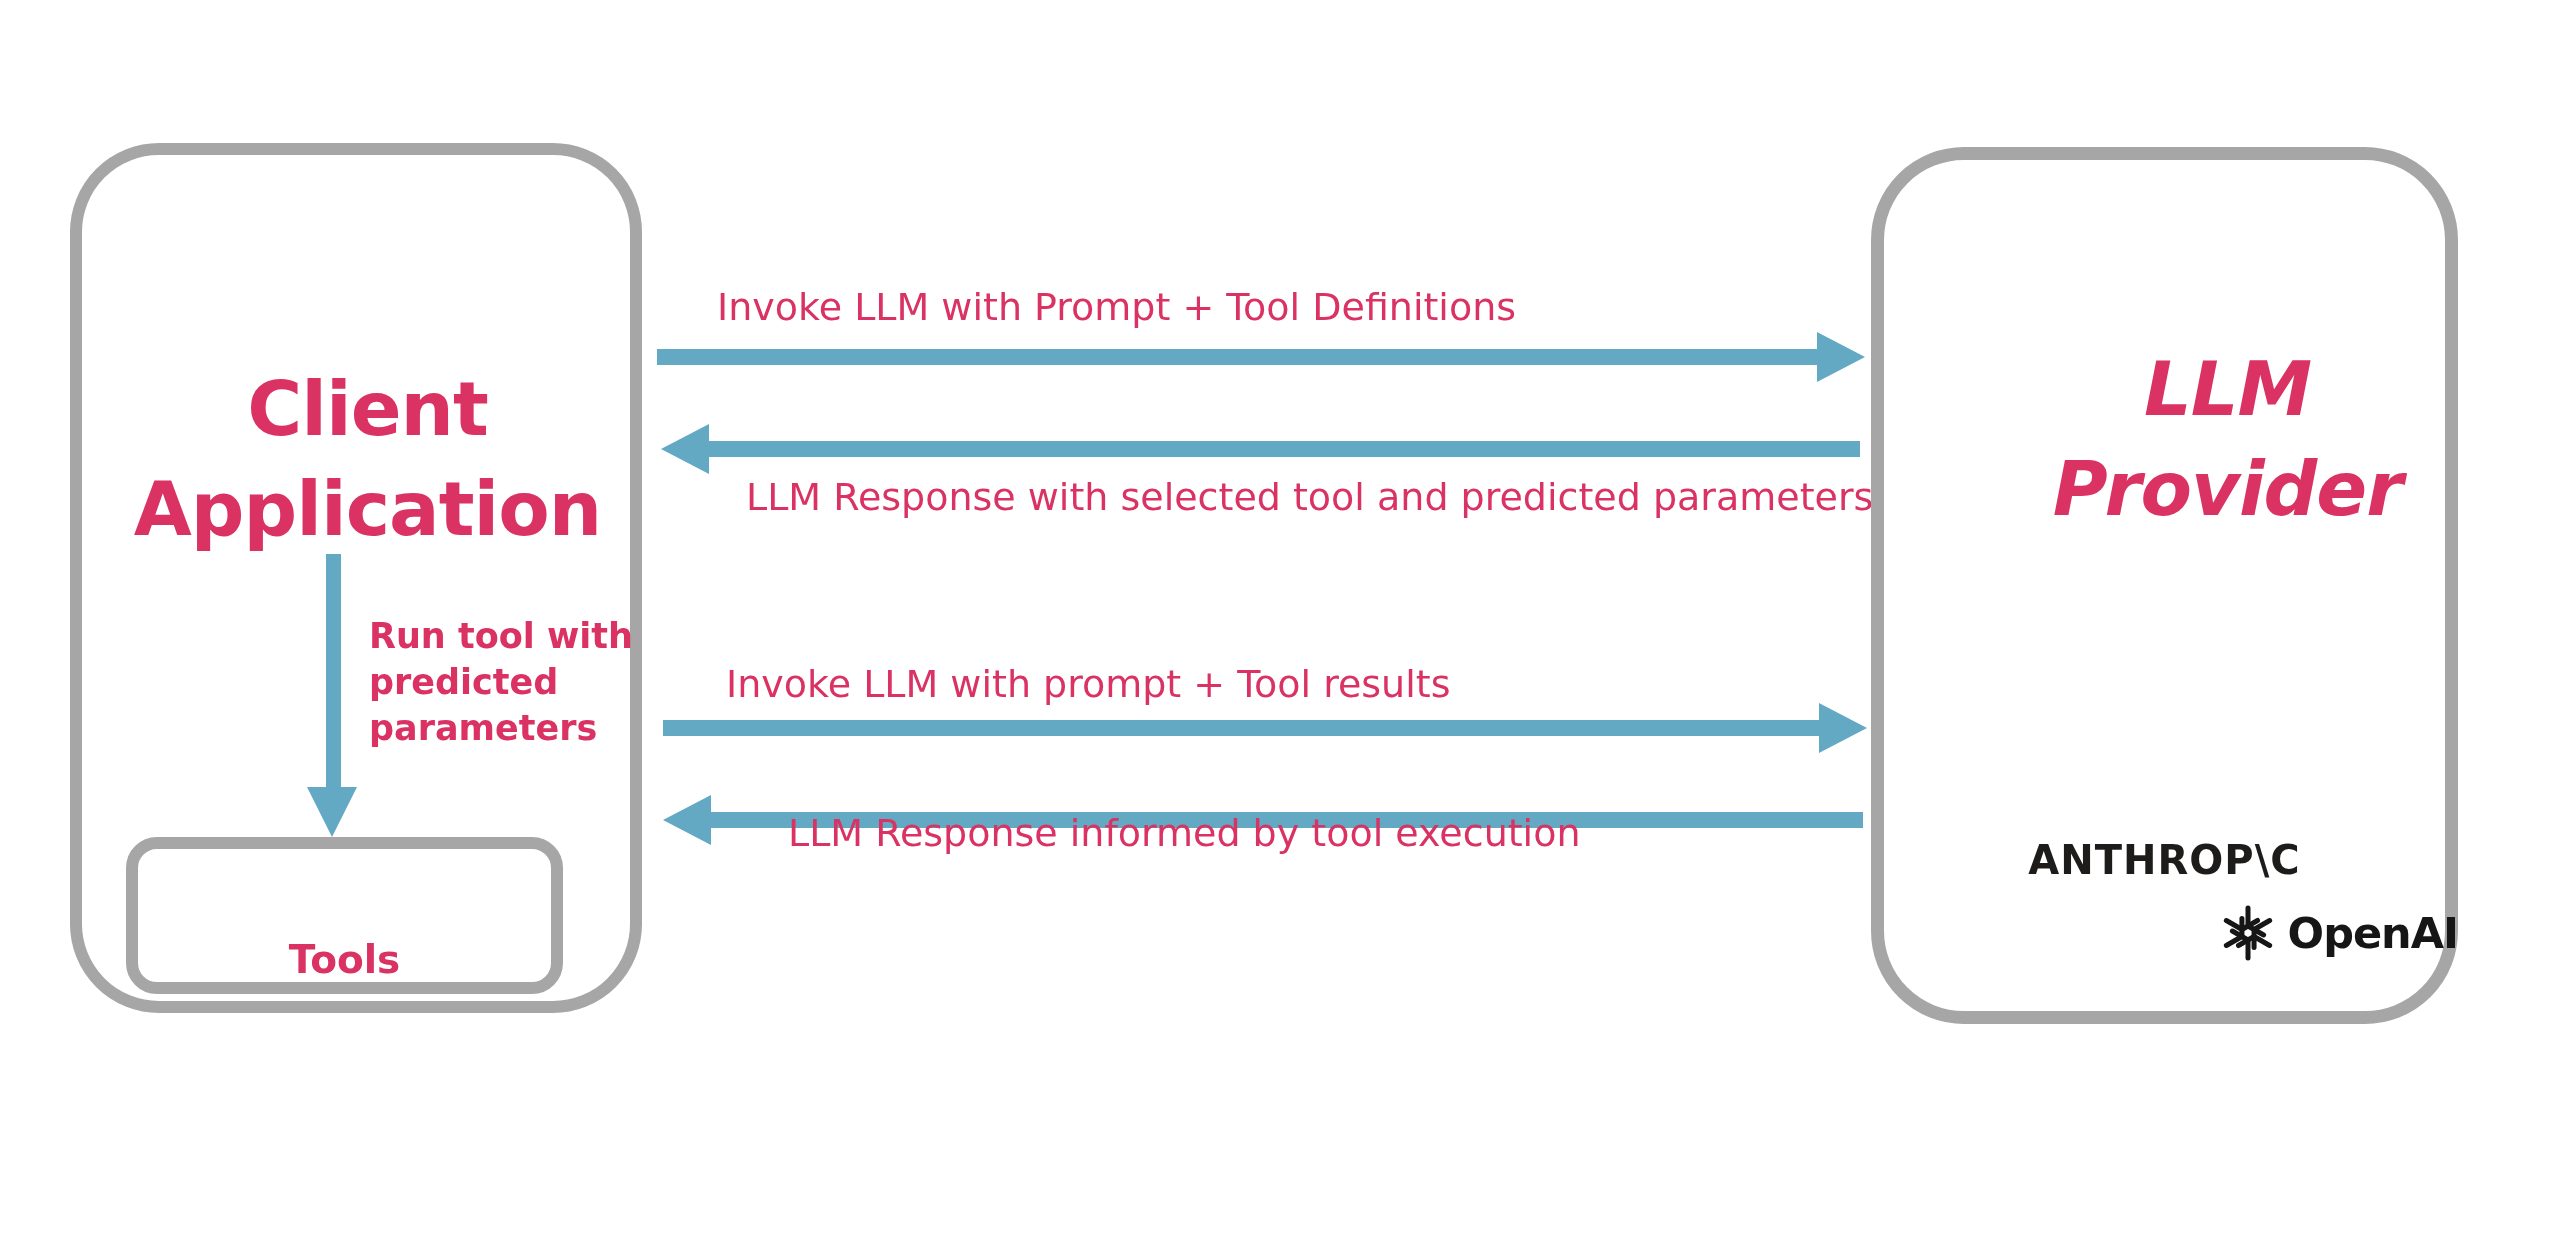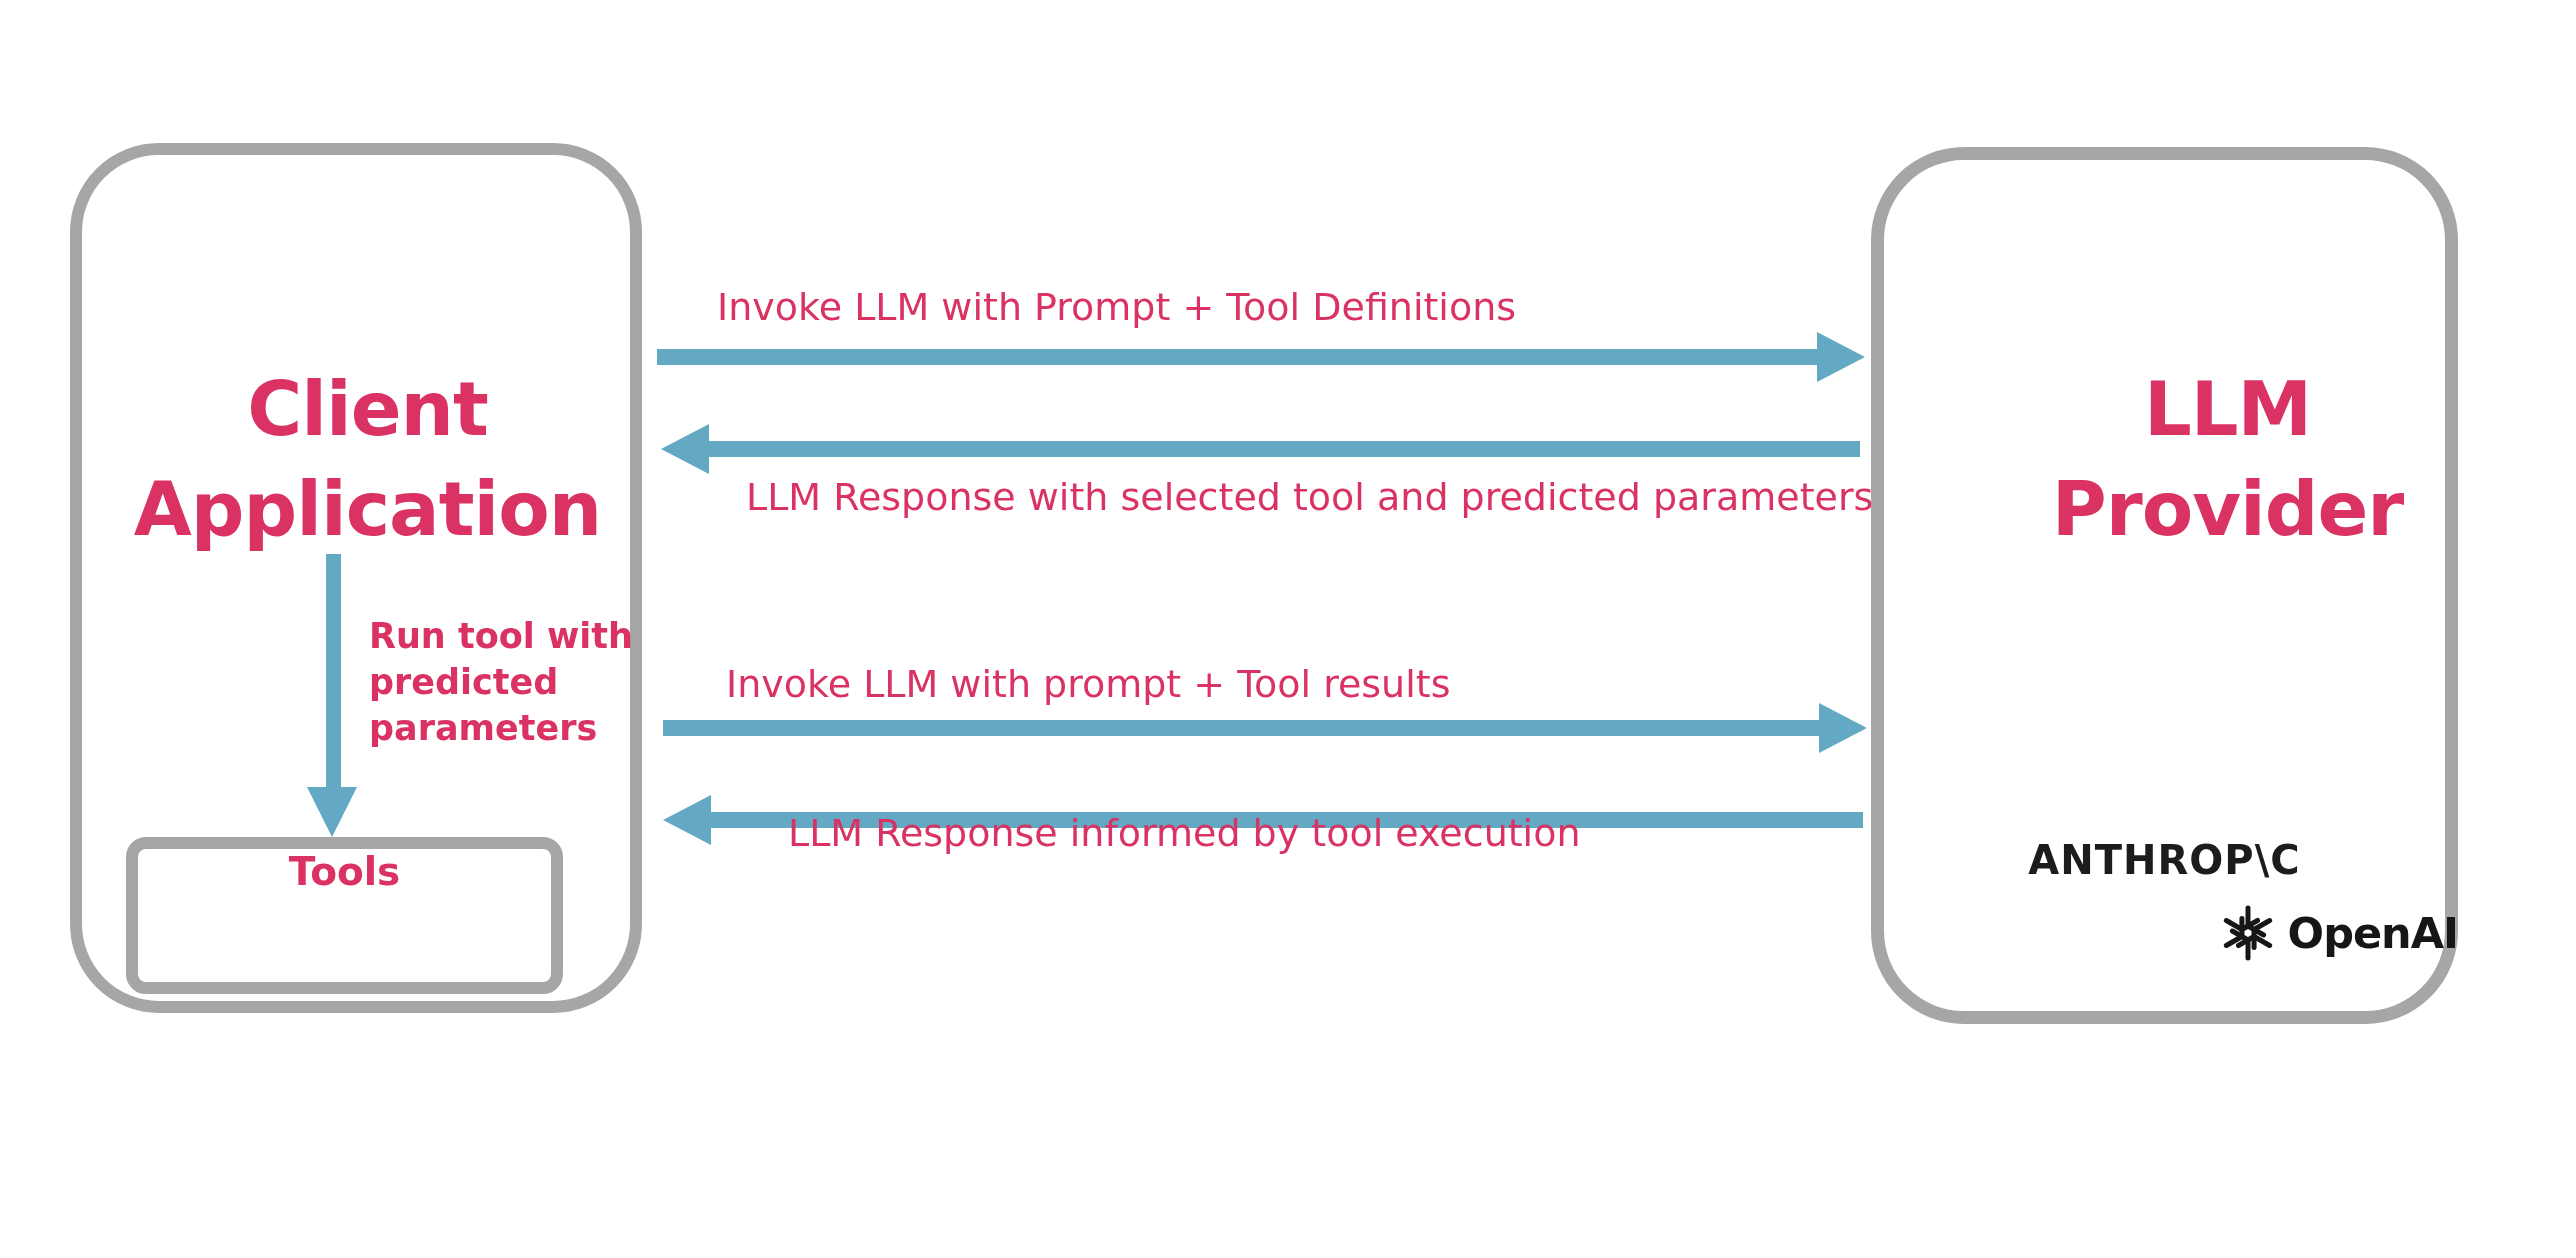--- a/index.html
+++ b/index.html
@@ -15,30 +15,30 @@
   }
   .abs{position:absolute;}
   
   .big-box{
     box-sizing:border-box;border:12.6px solid var(--gray);border-radius:89px;background:#fff;
   }
   .client-box{left:70px;top:143px;width:572px;height:870px;}
   .llm-box{left:1871px;top:147px;width:587px;height:877px;border-width:13.5px;border-radius:93px;}
   .tools-box{
     left:126px;top:837px;width:437px;height:157px;box-sizing:border-box;
-    border:12.6px solid var(--gray);border-radius:20px;background:#fff;
-    display:flex;align-items:flex-start;justify-content:center;
+    border:12.6px solid var(--gray);border-radius:31px;background:#fff;
+    display:flex;align-items:flex-end;justify-content:center;
   }
   
   .box-title{
     width:572px;text-align:center;color:var(--pink);font-weight:700;
     font-size:75px;line-height:100px;letter-spacing:-1px;
   }
   .client-title{left:70px;top:359px;}
-  .llm-title{left:1871px;top:359px;width:690px;}
+  .llm-title{left:1871px;top:339px;width:690px;font-style:italic;}
   .box-title span{display:block;margin-left:23px;}
   .tools-label{color:var(--pink);font-weight:700;font-size:39px;}
   .msg-label{
     color:var(--pink);font-weight:400;font-size:38px;line-height:39px;white-space:nowrap;text-align:right;
   }
   .run-tool-label{
     left:369px;top:613px;color:var(--pink);font-weight:700;font-size:35px;line-height:46px;
   }
   .run-tool-label span{display:block;}
   

